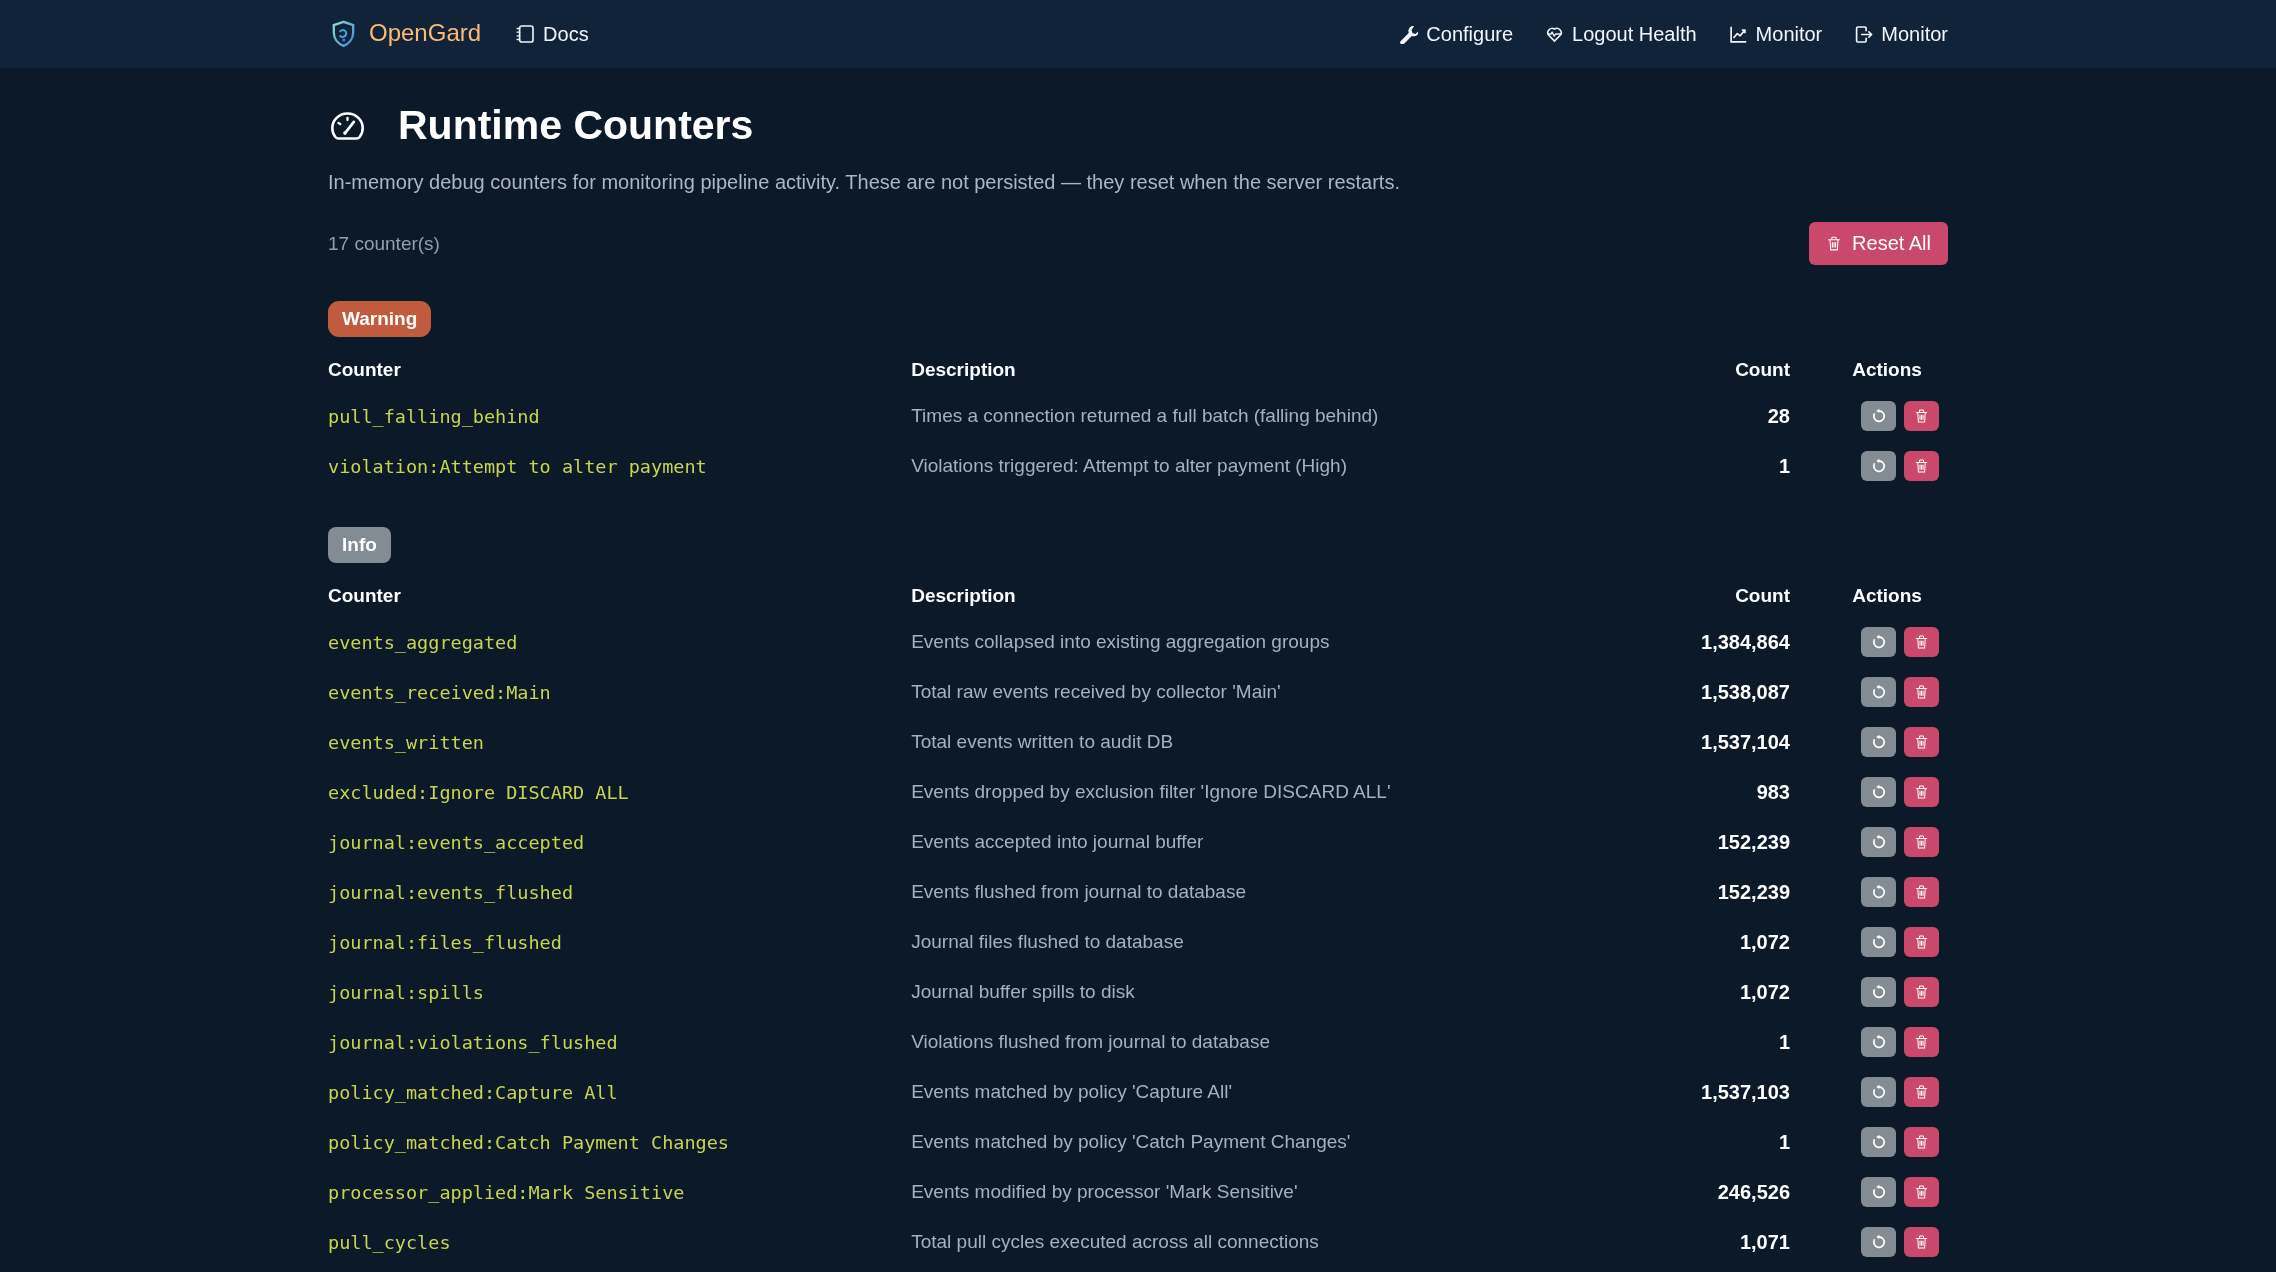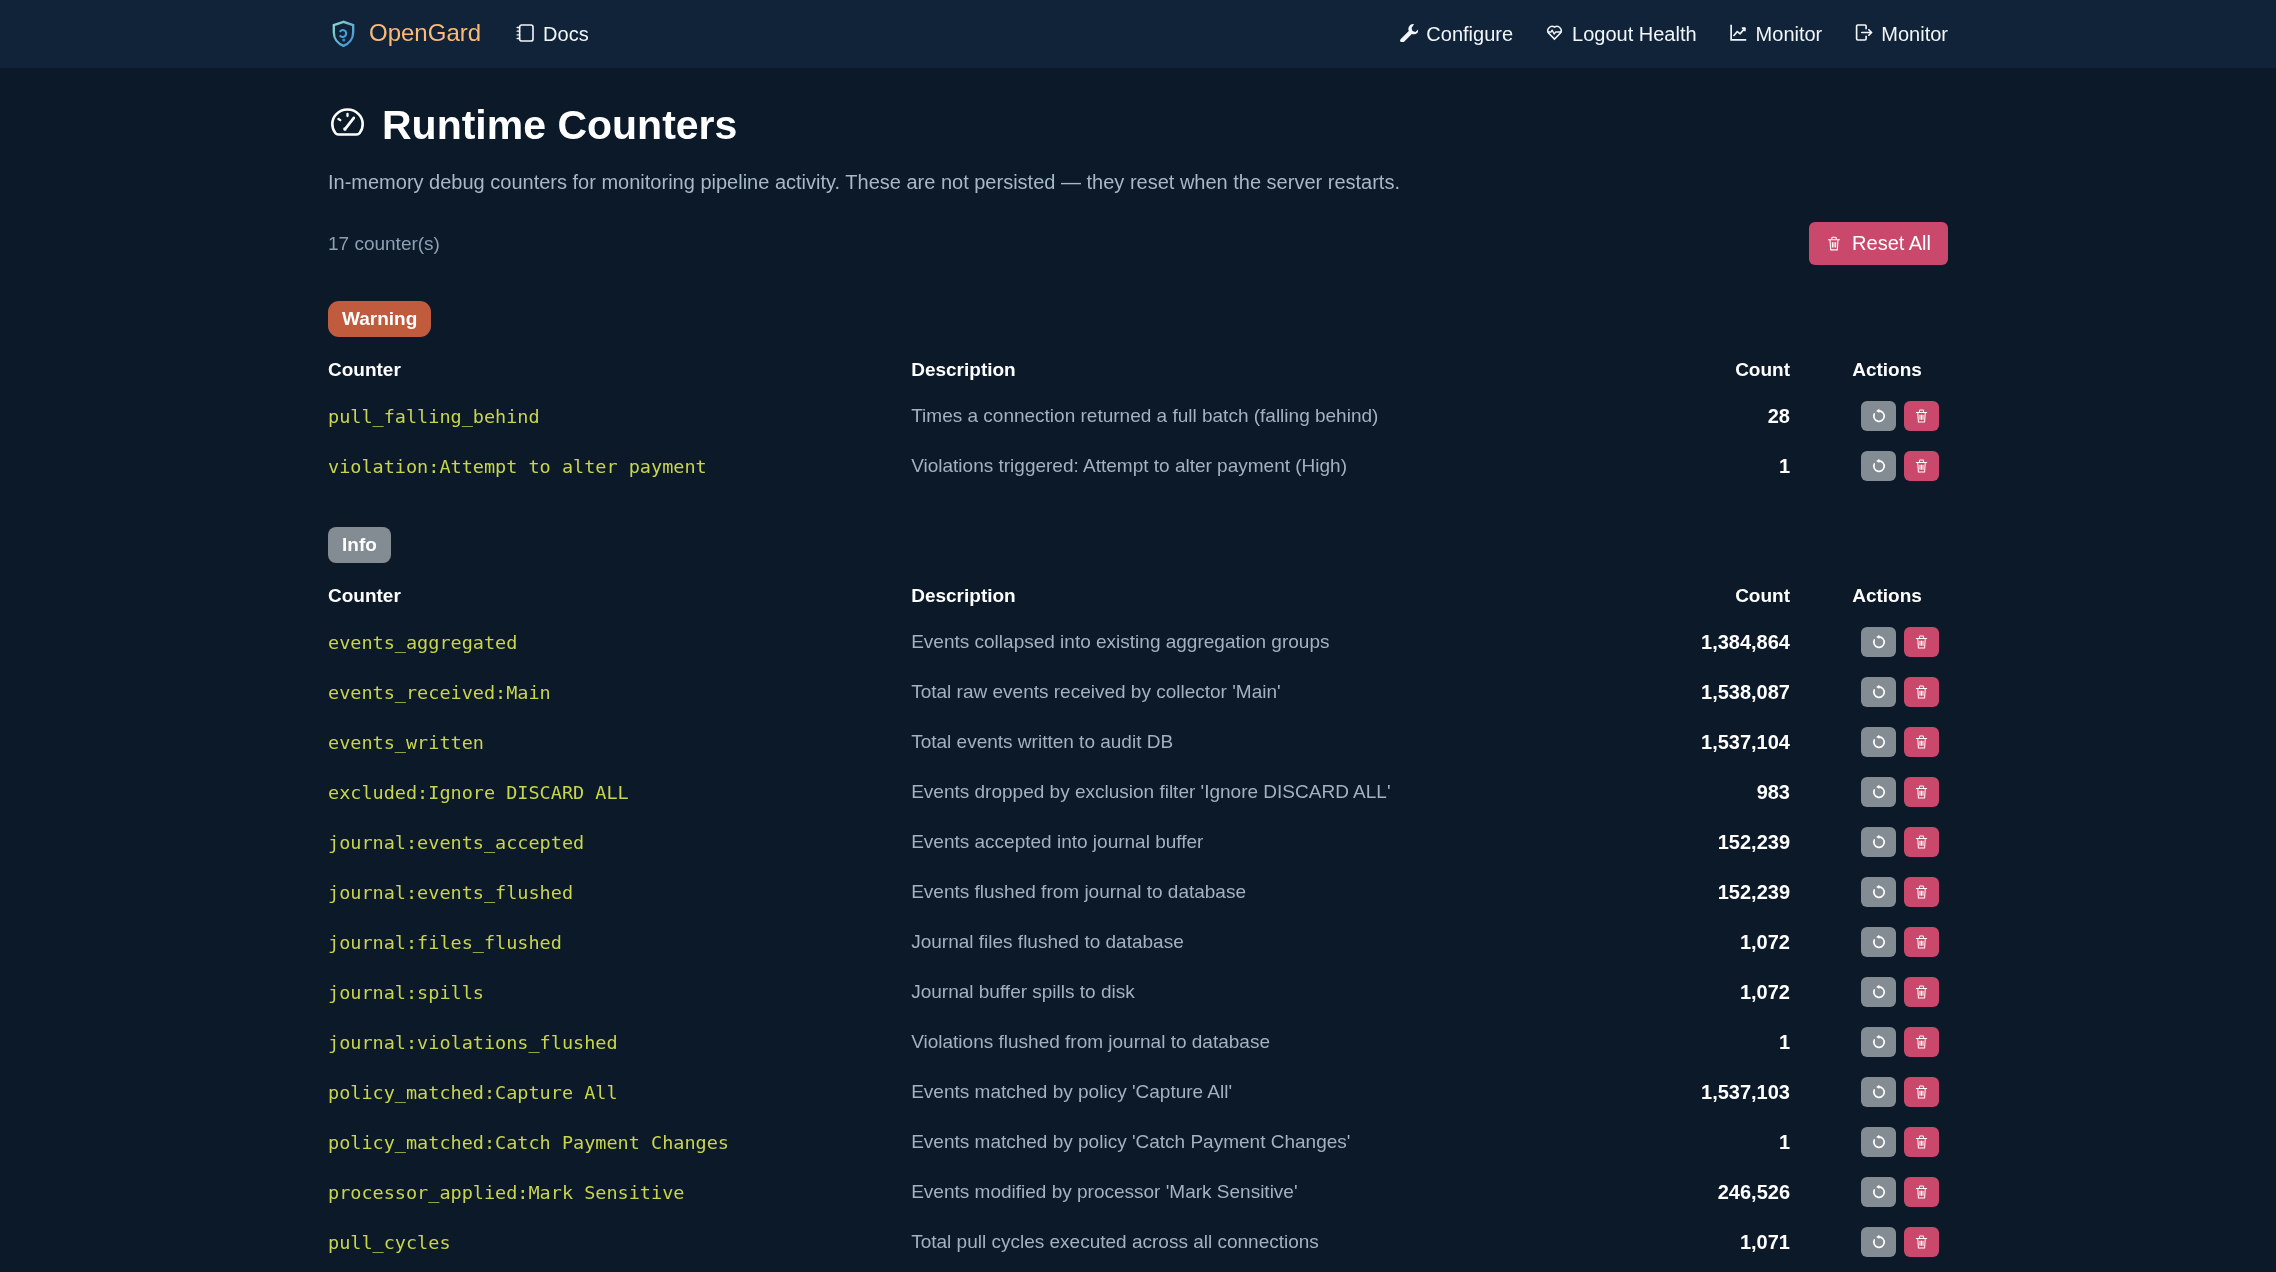--- a/index.html
+++ b/index.html
@@ -12,25 +12,25 @@
   }
   .container { width: 1620px; margin: 0 auto; }
 
   
   .navbar { background: #112339; height: 68px; }
   .navbar-inner { display: flex; justify-content: space-between; align-items: center; height: 100%; }
   .nav-left, .nav-right { display: flex; align-items: center; }
   .nav-left { gap: 34px; }
   .nav-right { gap: 32px; }
   .brand { display: flex; align-items: flex-start; gap: 10px; color: #fdba74; font-size: 24px; text-decoration: none; cursor: pointer; }
-  .nav-link { display: flex; align-items: flex-start; gap: 8px; color: #f2f6fa; font-size: 20px; text-decoration: none; cursor: pointer; }
+  .nav-link { display: flex; align-items: center; gap: 8px; color: #f2f6fa; font-size: 20px; text-decoration: none; cursor: pointer; }
   .nav-link svg, .brand svg { flex: 0 0 auto; }
 
   
-  .page-title { display: flex; gap: 15px; margin: 34px 0 0 0; font-size: 41px; font-weight: 700; color: #fff; }
+  .page-title { display: flex; align-items: center; gap: 31px; margin: 34px 0 0 0; font-size: 41px; font-weight: 700; color: #fff; }
   .page-subtitle { margin: 22px 0 0 0; font-size: 20px; color: #a7b8c6; }
   .toolbar { display: flex; justify-content: space-between; align-items: center; margin-top: 28px; }
   .counter-total { font-size: 19px; color: #8da1b0; }
   .btn-reset-all {
     display: inline-flex; align-items: center; gap: 10px;
     background: var(--accent-danger, #c9486b); color: #fff;
     border: none; border-radius: 6px; padding: 10px 17px;
     font-size: 20px; font-family: inherit; cursor: pointer;
   }
 

